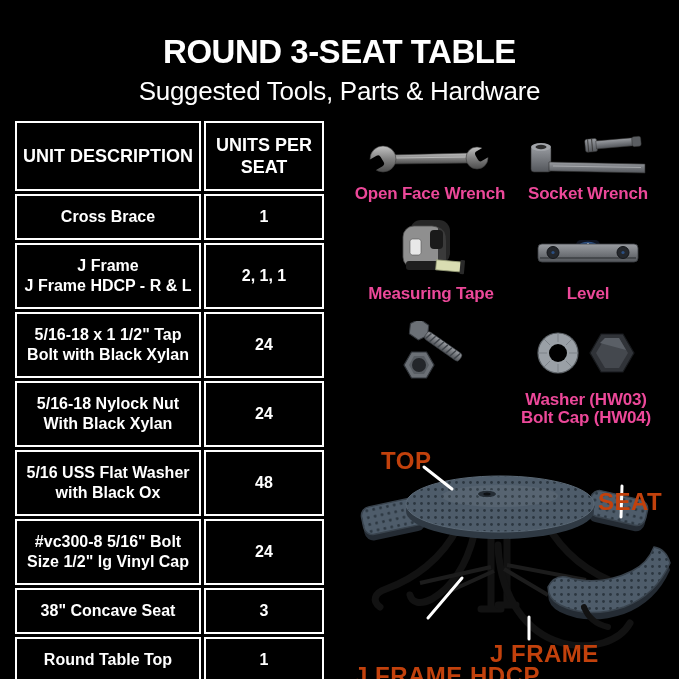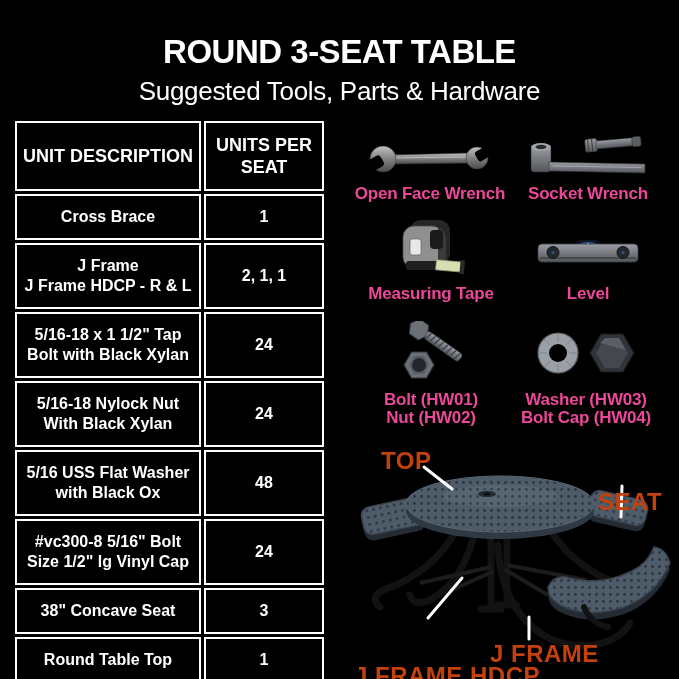--- a/index.html
+++ b/index.html
@@ -205,22 +205,20 @@
               <line x1="56" y1="10" x2="54" y2="18"></line>
             <line x1="61" y1="10" x2="59" y2="18"></line>
               <line x1="66" y1="10" x2="64" y2="18"></line>
           </g>
         </g>
         <polygon points="39,44 31.5,57 16.5,57 9,44 16.5,31 31.5,31" fill="#6b7076" stroke="#31353a" stroke-width="1.2"></polygon>
         <polygon points="34,44 29,53 19,53 14,44 19,35 29,35" fill="#575c62"></polygon>
         <circle cx="24" cy="44" r="7" fill="#23262a"></circle>
       </svg>
     </div>
-    <div class="tool-label">Bolt (HW01)
-Nut (HW02)</div>
   </div>
 
   <div class="tool tool-wc">
     <div class="icon-box">
       <svg width="112" height="52" viewBox="0 0 112 52">
         <circle cx="28" cy="26" r="20" fill="#9aa0a6" stroke="#5b6065" stroke-width="1.2"></circle>
         <g stroke="#7c8288" stroke-width="1">
           <line x1="28" y1="6" x2="28" y2="15"></line>
             <line x1="28" y1="37" x2="28" y2="46"></line>
           <line x1="8" y1="26" x2="17" y2="26"></line>

